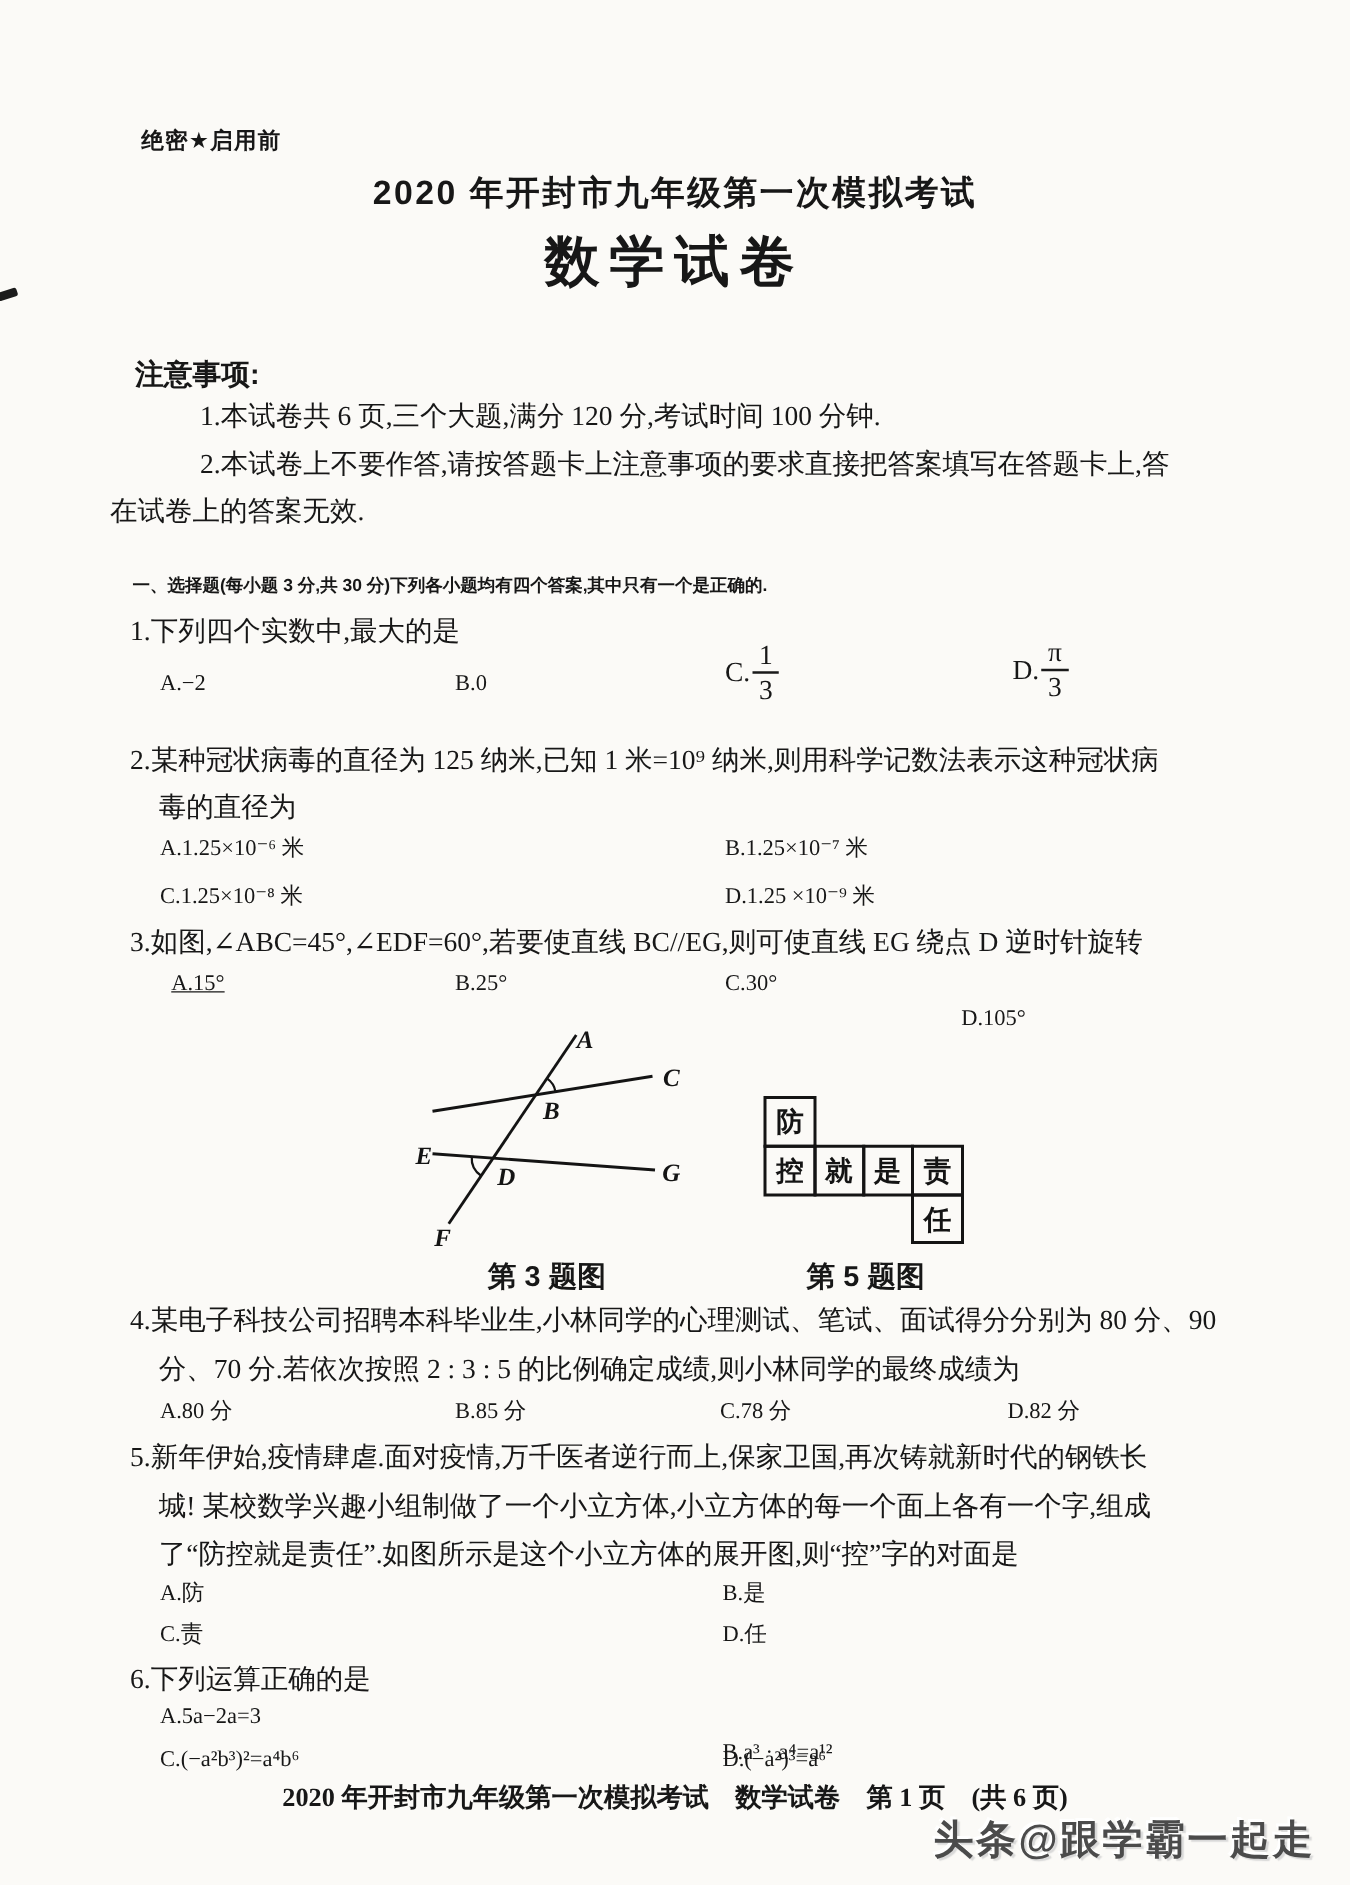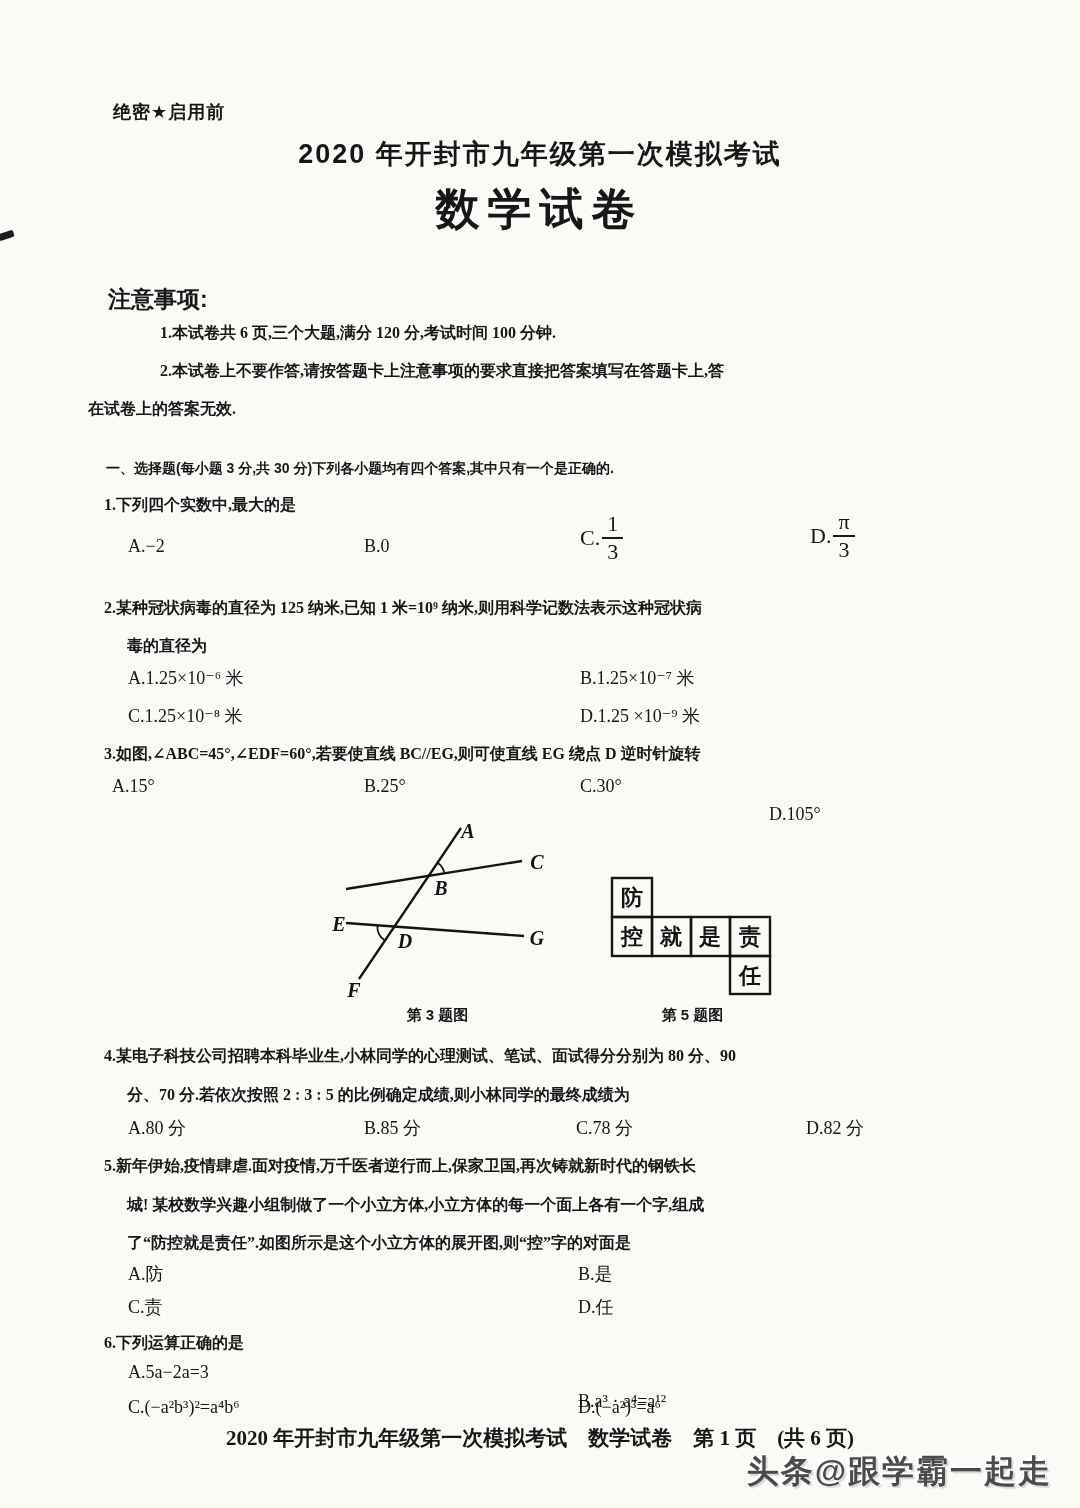--- a/index.html
+++ b/index.html
@@ -2,34 +2,34 @@
 <html><head>
 <meta charset="utf-8">
 <style>
   html,body{margin:0;padding:0;}
   body{
     width:1080px;height:1508px;position:relative;overflow:hidden;
     background:#fbfaf7;color:#171717;
     font-family:"Liberation Serif","DejaVu Serif",serif;
   }
   .abs{position:absolute;}
-  .line{white-space:pre;font-size:16px;line-height:30px;font-weight:bold;}
+  .line{white-space:pre;font-size:22px;line-height:30px;}
   .sans{font-family:"Liberation Sans","DejaVu Sans",sans-serif;}
   .b{font-weight:bold;}
   .classification{font-size:18px;letter-spacing:1px;}
   .exam-title{width:1080px;text-align:center;font-size:27px;letter-spacing:2px;}
   .paper-title{width:1079px;text-align:center;font-size:44px;letter-spacing:8px;}
   .notice-h{font-size:23px;}
   .section-h{font-size:14px;}
   .opt{white-space:pre;font-size:18px;}
   .frac{display:inline-flex;flex-direction:column;align-items:center;vertical-align:middle;margin-left:2px;font-size:22px;line-height:1.08;}
   .frac .fn{padding:0 5px 1px;border-bottom:2px solid #1a1a1a;}
   .frac .fd{padding-top:1px;}
   .fracopt{display:flex;align-items:center;font-size:22px;}
-  .caption{font-size:15px;text-align:center;}
+  .caption{font-size:23px;text-align:center;}
   .footer{width:1080px;text-align:center;font-size:21px;white-space:pre;}
   .watermark{
     font-size:32px;letter-spacing:2px;color:#4b4b4b;font-weight:bold;
     font-family:"Liberation Sans","DejaVu Sans",sans-serif;
     text-shadow:-2px -2px 0 #ffffff,-1px -1px 0 #ffffff,2px 2px 1px #d8d8d8;
   }
   .edge-mark{width:16px;height:7px;background:#1c1c1c;transform:rotate(-18deg);border-radius:2px;}
   svg text{font-family:"Liberation Serif","DejaVu Serif",serif;}
   svg .ptlabel{font-style:italic;font-weight:bold;font-size:20px;}
   svg .cell-ch{font-weight:bold;font-size:22px;font-family:"Liberation Sans","DejaVu Sans",sans-serif;}
@@ -69,21 +69,21 @@
 </div>
 
 <div class="abs line" style="left:104px;top:593px;">2.某种冠状病毒的直径为 125 纳米,已知 1 米=10⁹ 纳米,则用科学记数法表示这种冠状病</div>
 <div class="abs line" style="left:127px;top:631px;">毒的直径为</div>
 <div class="abs opt" style="left:128px;top:666px;">A.1.25×10⁻⁶ 米</div>
 <div class="abs opt" style="left:580px;top:666px;">B.1.25×10⁻⁷ 米</div>
 <div class="abs opt" style="left:128px;top:704px;">C.1.25×10⁻⁸ 米</div>
 <div class="abs opt" style="left:580px;top:704px;">D.1.25 ×10⁻⁹ 米</div>
 
 <div class="abs line" style="left:104px;top:739px;">3.如图,∠ABC=45°,∠EDF=60°,若要使直线 BC//EG,则可使直线 EG 绕点 D 逆时针旋转</div>
-<div class="abs opt" style="left:112px;top:776px;">A.15°</div>
+<div class="abs opt" style="left:137px;top:776px;text-decoration:underline;">A.15°</div>
 <div class="abs opt" style="left:364px;top:776px;">B.25°</div>
 <div class="abs opt" style="left:580px;top:776px;">C.30°</div>
 <div class="abs opt" style="left:769px;top:776px;margin-top:28px;">D.105°</div>
 
 <svg class="abs" style="left:325px;top:800px;" width="250" height="205" viewBox="325 800 250 205">
   <g stroke="#141414" stroke-width="2.3" fill="none">
     <line x1="359" y1="979" x2="461" y2="828"></line>
     <line x1="346" y1="889" x2="522" y2="861"></line>
     <line x1="346" y1="923" x2="524" y2="936"></line>
     <path d="M437.5 862.7 A16 16 0 0 1 444.4 873.5" stroke-width="1.8"></path>

